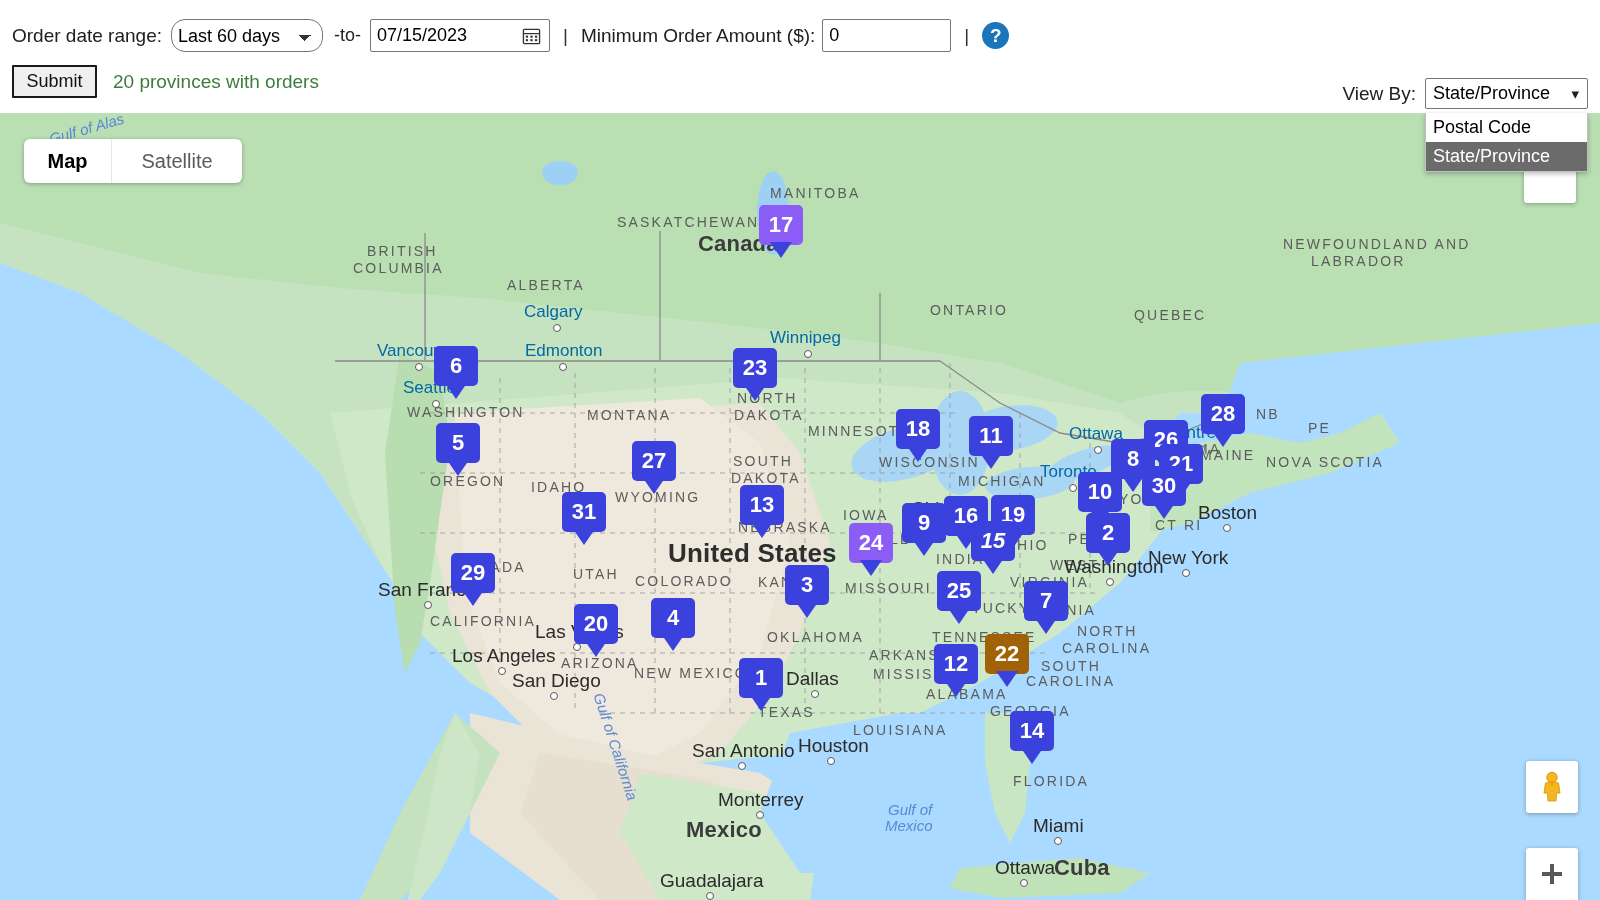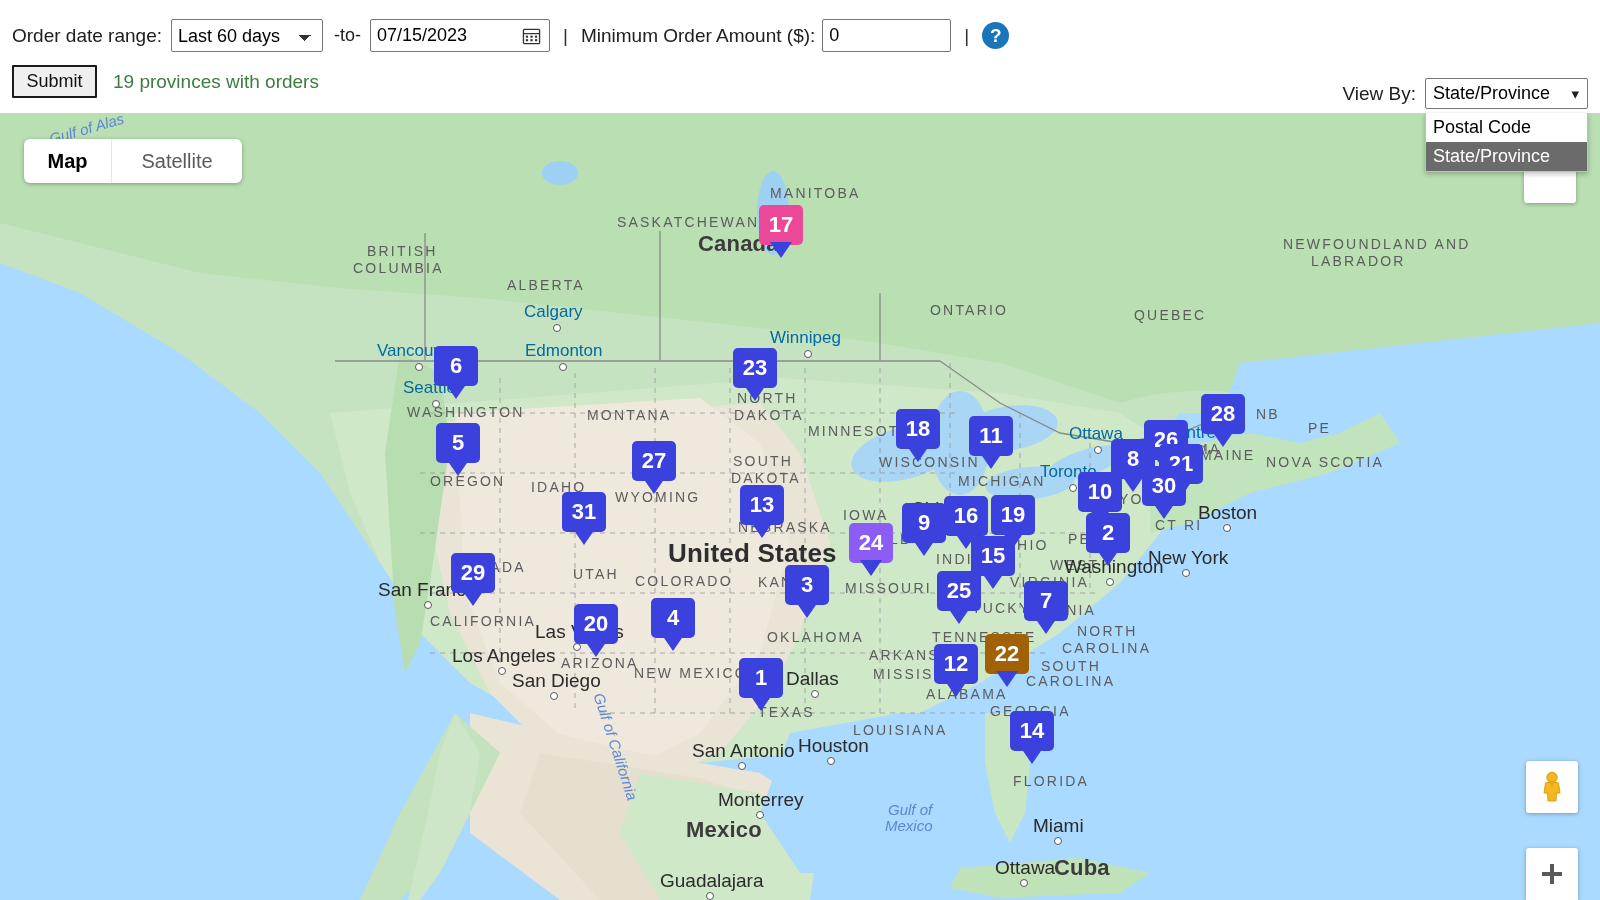--- a/index.html
+++ b/index.html
@@ -24,21 +24,21 @@
     white-space: nowrap;
   }
   .tb-label {
     font-size: 19px; color: #202020; line-height: 1;
   }
   .sel-range {
     margin-left: 9px;
     width: 152px; height: 33px;
     font-size: 18px; font-family: "Liberation Sans", sans-serif;
     padding: 0 20px 0 6px;
-    border: 1px solid #767676; border-radius: 2px;
+    border: 1px solid #767676; border-radius: 14px;
     background: #ffffff; color: #000;
     appearance: none; -webkit-appearance: none;
     background-image:
       linear-gradient(45deg, transparent 50%, #333 50%),
       linear-gradient(135deg, #333 50%, transparent 50%);
     background-position:
       calc(100% - 17px) 15px,
       calc(100% - 11px) 15px;
     background-size: 6px 6px, 6px 6px;
     background-repeat: no-repeat;
@@ -260,21 +260,21 @@
 
     <input class="min-input" type="text" value="0" style="">
 
     <span class="pipe">|</span>
 
     <span class="help-icon">?</span>
   </div>
 
   <div class="tb-row2">
     <button class="submit-btn">Submit</button>
-    <span class="status-text">19 provinces with orders</span>
+    <span class="status-text">20 provinces with orders</span>
   </div>
 
   <div class="viewby-wrap">
     <span class="viewby-label">View By:</span>
     <div class="viewby-select">
       <span class="viewby-value">State/Province</span>
       <span class="chev">▾</span>
     </div>
   </div>
 </div>
@@ -506,21 +506,21 @@
       <div class="citydot" style="left: 1054px; top: 724px;"></div>
       <div class="lbl lbl-city major" style="left: 995px; top: 744px;">Ottawa</div>
       <div class="citydot" style="left: 1020.2px; top: 766px;"></div>
       <div class="lbl lbl-water" style="left: 888px; top: 688px;">Gulf of</div>
       <div class="lbl lbl-water" style="left: 885px; top: 704px;">Mexico</div>
       <div class="lbl lbl-water" style="left: 560px; top: 625px; transform: rotate(72deg);">Gulf of California</div>
       <div class="lbl lbl-water" style="left: 48px; top: 7px; transform: rotate(-16deg);">Gulf of Alas</div>
     </div>
   <div id="map-markers">
       <div class="marker" style="left: 759px; top: 92px;">
-        <div class="mbody" style="background: #ec4899;">
+        <div class="mbody" style="background: #8b5cf6;">
           <span class="mnum">17</span>
         </div>
         <div class="mtip" style="border-top-color: rgb(59, 65, 220);"></div>
       </div>
       <div class="marker" style="left: 434px; top: 233px;">
         <div class="mbody" style="background: rgb(59, 65, 220);">
           <span class="mnum">6</span>
         </div>
         <div class="mtip" style="border-top-color: rgb(59, 65, 220);"></div>
       </div>
@@ -625,21 +625,21 @@
           <span class="mnum">2</span>
         </div>
         <div class="mtip" style="border-top-color: rgb(59, 65, 220);"></div>
       </div>
       <div class="marker" style="left: 849px; top: 410px;">
         <div class="mbody" style="background: #8b5cf6;">
           <span class="mnum">24</span>
         </div>
         <div class="mtip" style="border-top-color: rgb(59, 65, 220);"></div>
       </div>
-      <div class="marker" style="left: 971px; top: 423px;">
+      <div class="marker" style="left: 971px; top: 408px; font-style: italic;">
         <div class="mbody" style="background: rgb(59, 65, 220);">
           <span class="mnum">15</span>
         </div>
         <div class="mtip" style="border-top-color: rgb(59, 65, 220);"></div>
       </div>
       <div class="marker" style="left: 451px; top: 440px;">
         <div class="mbody" style="background: rgb(59, 65, 220);">
           <span class="mnum">29</span>
         </div>
         <div class="mtip" style="border-top-color: rgb(59, 65, 220);"></div>

